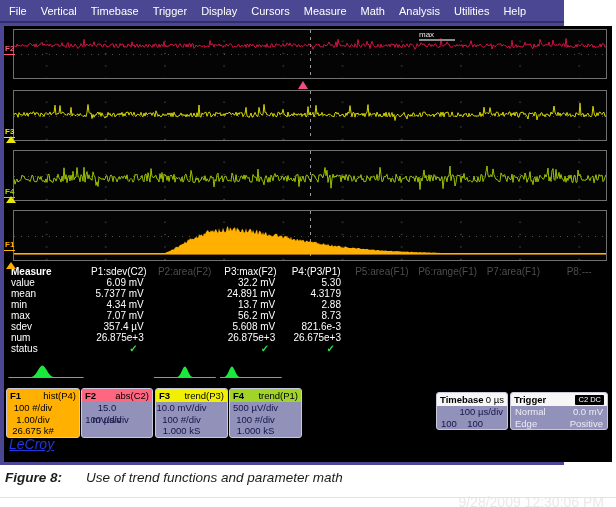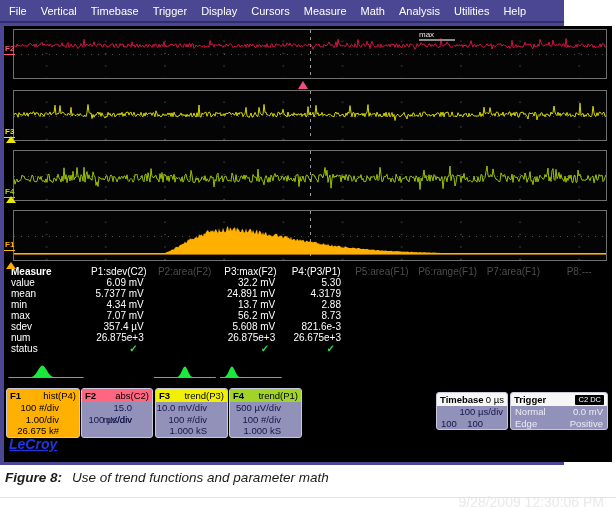--- a/index.html
+++ b/index.html
@@ -55,44 +55,44 @@
   .dim{color:#4d4d4d;}
   .mcheck{text-align:right;padding-right:14px;color:#2ee64d;font-weight:bold;}
   .spark{width:100%;height:17px;display:block;}
 
   
   .fbox{position:absolute;top:362px;height:50px;border:1px solid #c9c9dd;border-radius:3px;
         box-sizing:border-box;overflow:hidden;background:#9191ba;font-size:9.5px;color:#15154a;}
   .fbox .hdr{height:13px;display:flex;justify-content:space-between;align-items:center;
         padding:0 3px;color:#000;font-size:9.5px;line-height:13px;}
   .fbox .hdr .fname{font-weight:bold;}
-  .fbox .bl{text-align:right;padding-right:20px;height:11.5px;line-height:11.5px;}
+  .fbox .bl{text-align:center;padding-right:20px;height:11.5px;line-height:11.5px;}
   #fbox-f1{left:2px;width:74px;background:#ffb000;color:#000;}
   #fbox-f2{left:77px;width:72px;}
   #fbox-f3{left:151px;width:73px;}
   #fbox-f4{left:225px;width:73px;}
 
   .sbox{position:absolute;top:366px;height:38px;border:1px solid #c9c9dd;border-radius:3px;
         box-sizing:border-box;overflow:hidden;background:#9191ba;font-size:9.5px;}
   #timebase-box{left:432px;width:72px;color:#15154a;}
   #trigger-box{left:506px;width:98px;color:#ececf8;}
   .sbox .hdr{height:13px;background:#f6f6f6;color:#000;display:flex;justify-content:space-between;
         align-items:center;padding:0 3px;line-height:13px;}
   .sbox .hdr .sname{font-weight:bold;}
   .badge{background:#000;color:#fff;font-size:7.5px;padding:0 3px;border-radius:1px;line-height:10px;text-align:right;}
   .srow{display:flex;justify-content:space-between;padding:0 4px;height:11.5px;line-height:11.5px;}
   .srow.right-only{justify-content:flex-end;}
 
-  .brand{position:absolute;left:5px;top:410px;font-size:14px;font-weight:bold;font-style:italic;
+  .brand{position:absolute;left:5px;top:410px;font-size:14px;font-weight:normal;font-style:italic;
          color:#2136df;text-decoration:underline;}
   .timestamp{position:absolute;right:8px;top:420px;font-size:14px;color:#e9e9e9;margin-top:48px;}
 
   
   .caption{position:absolute;left:5px;top:470px;font-size:13.5px;font-style:italic;color:#1c1c1c;}
-  .caption .cap-label{font-weight:bold;margin-right:10px;}
+  .caption .cap-label{font-weight:bold;margin-right:24px;}
   .rule{position:absolute;left:0;top:497px;width:616px;height:1px;background:#e3e3e3;}
 </style>
 </head>
 <body>
 
 <div class="scope">
 
   <div class="menubar">
     <span class="menu-item">File</span>
     <span class="menu-item">Vertical</span>

